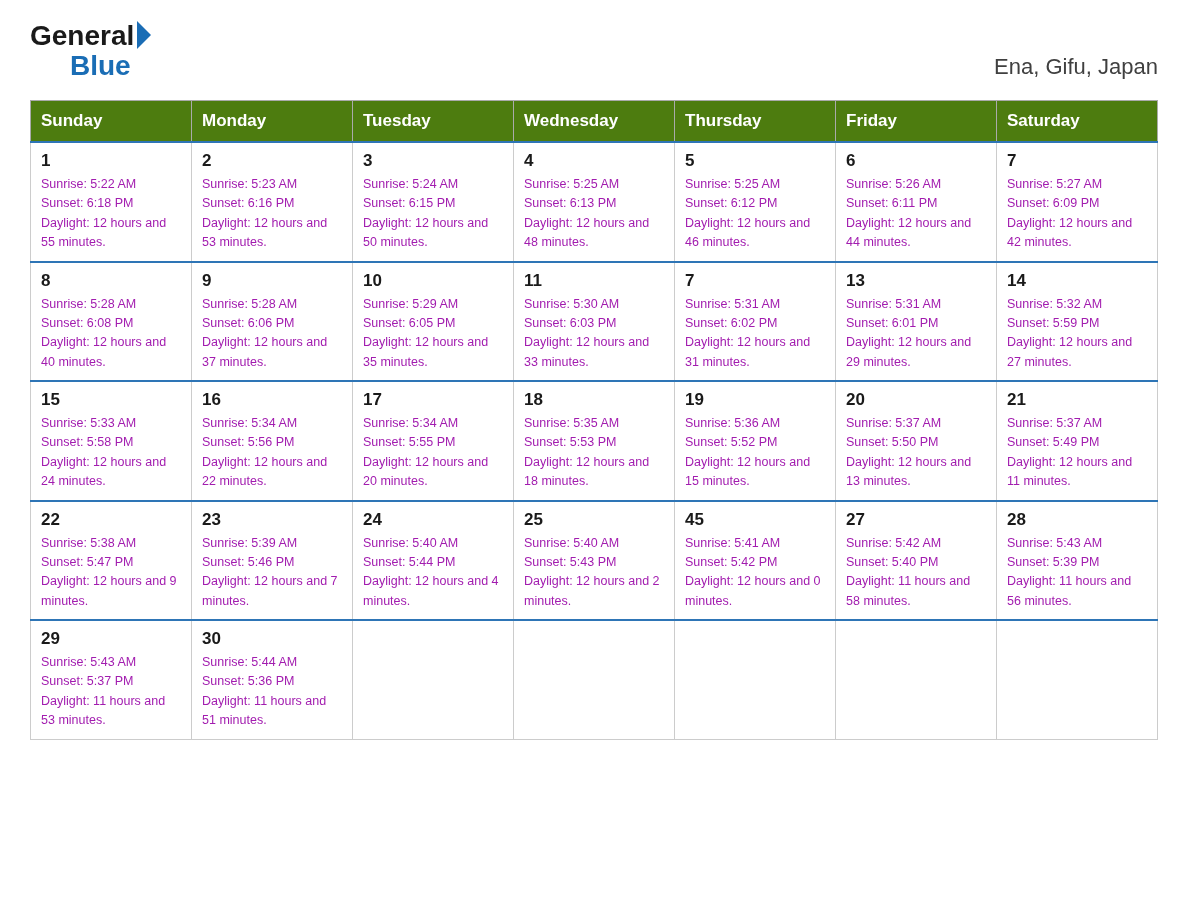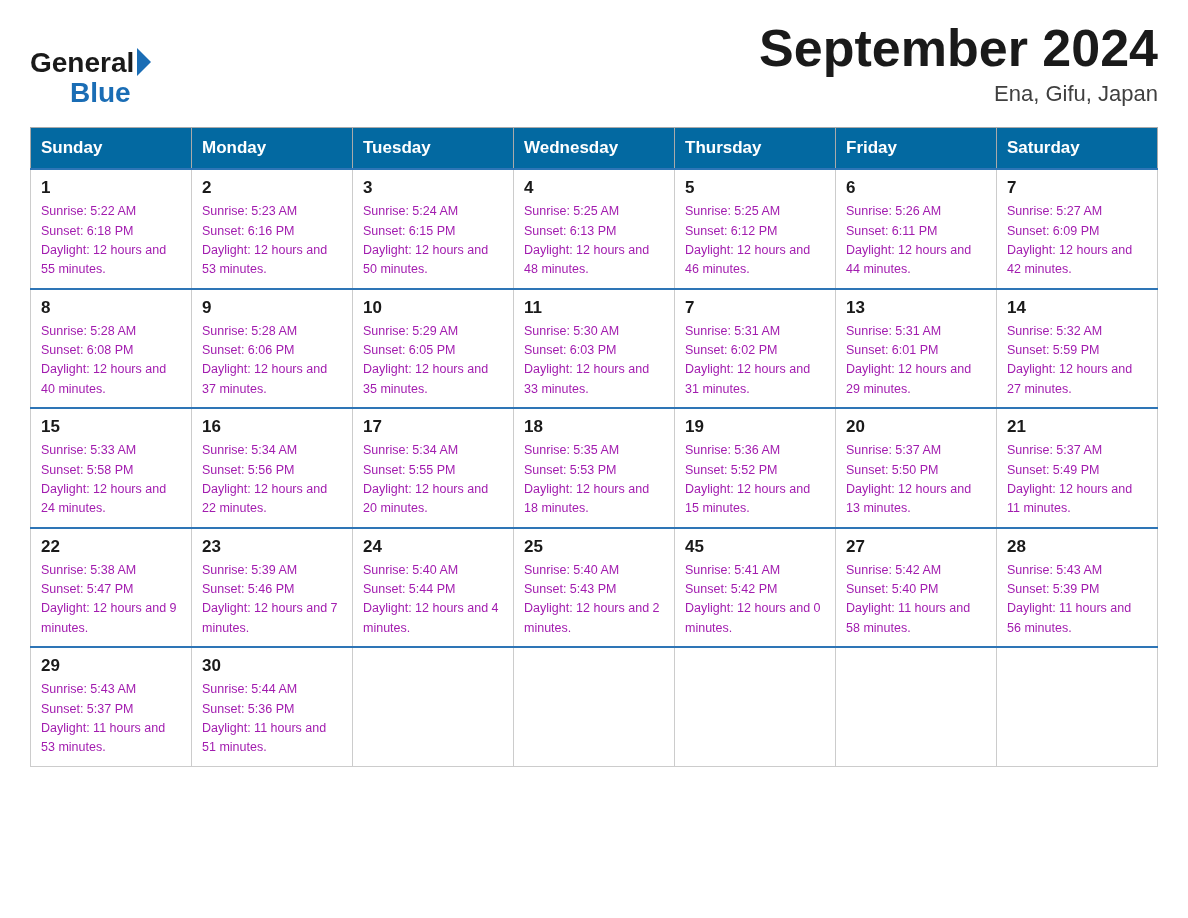--- a/index.html
+++ b/index.html
@@ -62,21 +62,21 @@
       font-size: 22px;
       color: #404040;
       margin-top: 4px;
     }
     .calendar-table {
       width: 100%;
       border-collapse: collapse;
       border: 1px solid #aaaaaa;
     }
     .calendar-table th {
-      background-color: #0369a1;
+      background-color: #4d7c0f;
       color: #ffffff;
       font-size: 17px;
       font-weight: bold;
       padding: 10px 10px;
       text-align: left;
       border: 1px solid #aaaaaa;
     }
     .calendar-table td {
       vertical-align: top;
       padding: 8px 10px;
@@ -112,21 +112,20 @@
   <div class="logo">
     <div class="logo-combined">
       <div class="logo-line1">
         <span class="logo-text-general">General</span>
         <div class="logo-triangle"></div>
       </div>
       <div class="logo-line2">Blue</div>
     </div>
   </div>
   <div class="title-area">
-    <div class="month-title">September 2024</div>
     <div class="location-title">Ena, Gifu, Japan</div>
   </div>
 </div>
 
 <table class="calendar-table">
   <thead>
     <tr>
     <th>Sunday</th>
         <th>Monday</th>
         <th>Tuesday</th>

